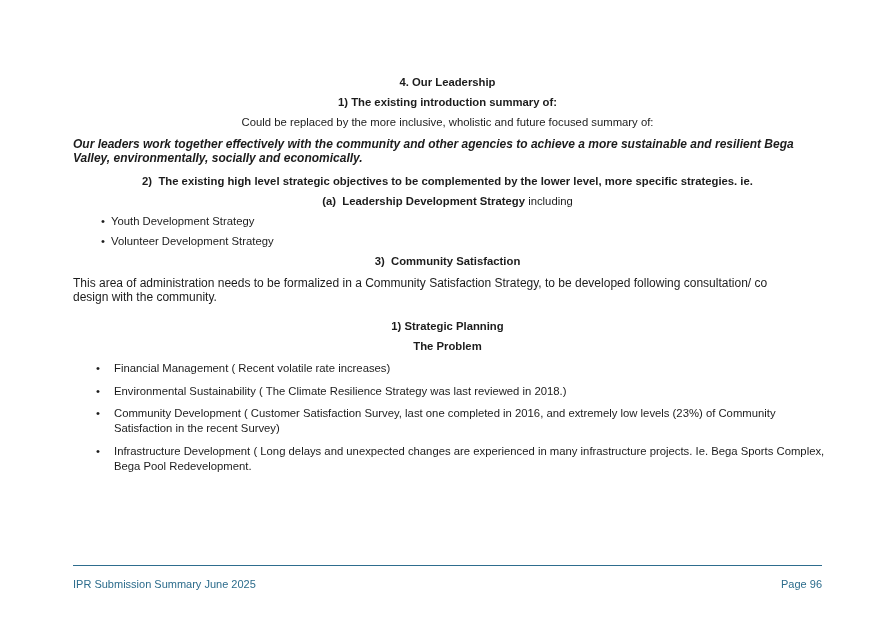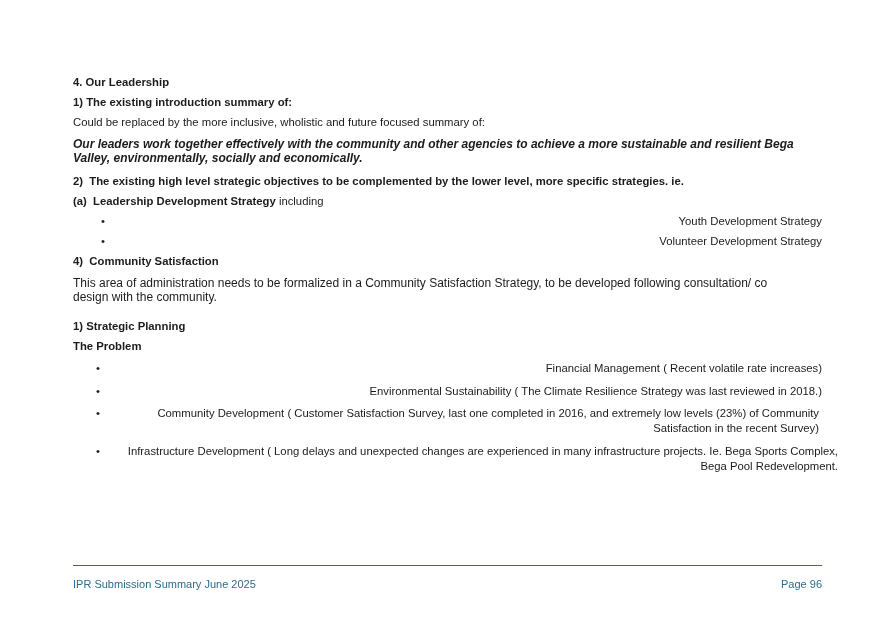--- a/index.html
+++ b/index.html
@@ -27,20 +27,21 @@
     position: absolute;
     left: 73px;
     top: 72px;
     width: 749px;
   }
   .line {
     font-size: 11.3px;
     line-height: 20px;
     color: #1c1c1c;
     white-space: pre-wrap;
+    text-align: center;
   }
   .bold {
     font-weight: bold;
   }
   .bolditalic {
     font-weight: bold;
     font-style: italic;
   }
   .para {
     font-size: 12px;
@@ -49,21 +50,20 @@
     margin: 0;
   }
   .spacer-sm { height: 5.6px; }
   .spacer-md { height: 6.2px; }
 
   
   ul.bul {
     list-style: none;
     margin: 0;
     padding: 0;
-    text-align: right;
   }
   ul.bul li {
     position: relative;
     font-size: 11.3px;
     line-height: 20px;
     color: #1c1c1c;
   }
   ul.bul.lvl1 li {
     padding-left: 38px;
   }
@@ -137,21 +137,21 @@
 
     <div class="line bold">2)  The existing high level strategic objectives to be complemented by the lower level, more specific strategies. ie.</div>
 
     <div class="line"><span class="bold">(a)  Leadership Development Strategy</span><span> including</span></div>
 
     <ul class="bul lvl1">
       <li>Youth Development Strategy</li>
       <li>Volunteer Development Strategy</li>
     </ul>
 
-    <div class="line bold">4)  Community Satisfaction</div>
+    <div class="line bold">3)  Community Satisfaction</div>
 
     <div class="para" style="line-height:14px;margin-top:5px;width:700px;">This area of administration needs to be formalized in a Community Satisfaction Strategy, to be developed following consultation/ co design with the community.</div>
 
     <div class="spacer-md"></div>
 
 
 
     <div class="spacer-sm"></div>
 
     <div class="line bold">1) Strategic Planning</div>

